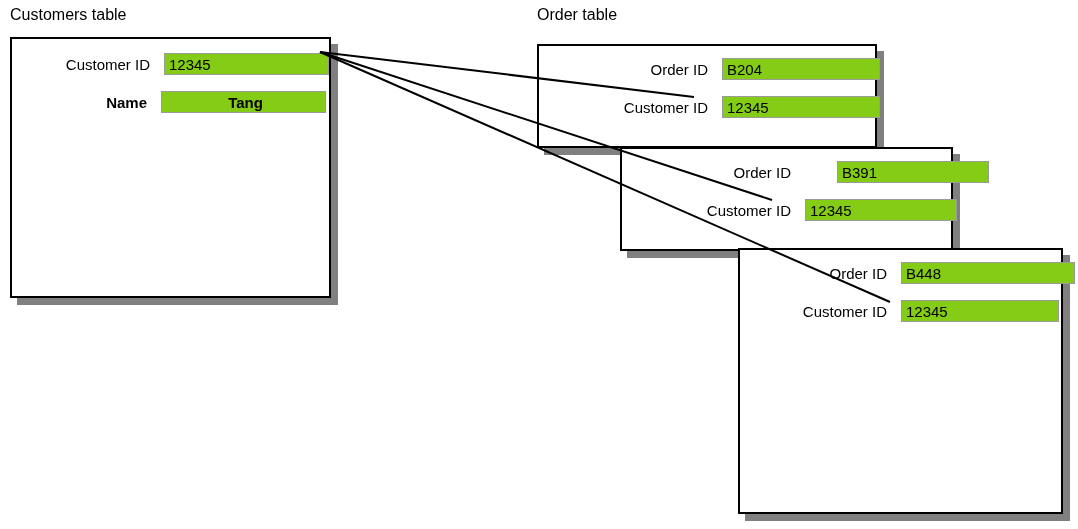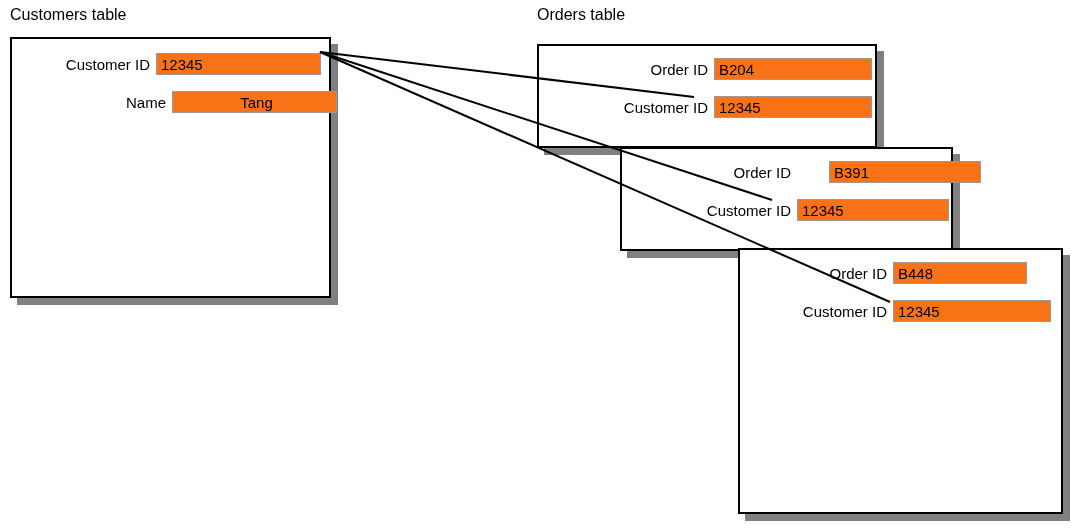--- a/index.html
+++ b/index.html
@@ -44,32 +44,33 @@
     z-index: 1;
   }
 
   
   .field-row {
     position: absolute;
     display: flex;
     align-items: center;
     height: 22px;
     white-space: nowrap;
+    gap: 8px;
   }
   .field-label {
     font-size: 15px;
     line-height: 15px;
     color: #000000;
     text-align: right;
     padding-right: 6px;
     box-sizing: border-box;
   }
   .field-box {
     border: 1px solid #9a9a9a;
-    background: #f97316;
+    background: #84cc16;
     height: 22px;
     box-sizing: border-box;
     display: flex;
     align-items: center;
     padding-left: 4px;
     overflow: hidden;
   }
   .field-value {
     font-size: 15px;
     line-height: 15px;
@@ -102,29 +103,29 @@
   <div class="card-shadow" style="left:17px; top:44px; width:321px; height:261px;"></div>
   <div class="card" style="left:10px; top:37px; width:321px; height:261px;">
 
     <div class="field-row" style="left:24px; top:14px;">
       <div class="field-label" style="width:120px;">Customer ID</div>
       <div class="field-box" style="width:165px;">
         <span class="field-value">12345</span>
       </div>
     </div>
 
-    <div class="field-row" style="left:40px; top:52px;">
+    <div class="field-row" style="left:21px; top:52px;font-weight:bold;">
       <div class="field-label" style="width:120px;">Name</div>
       <div class="field-box" style="width:165px;justify-content:center;">
         <span class="field-value">Tang</span>
       </div>
     </div>
   </div>
 
-  <div class="table-title" style="left:537px; top:4px;">Orders table</div>
+  <div class="table-title" style="left:537px; top:4px;">Order table</div>
 
   <div class="card-shadow" style="left:544px; top:51px; width:340px; height:104px;"></div>
   <div class="card" style="left:537px; top:44px; width:340px; height:104px;">
 
     <div class="field-row" style="left:65px; top:12px;">
       <div class="field-label" style="width:110px;">Order ID</div>
       <div class="field-box" style="width:158px;">
         <span class="field-value">B204</span>
       </div>
     </div>
@@ -153,21 +154,21 @@
         <span class="field-value">12345</span>
       </div>
     </div>
   </div>
 
   <div class="card-shadow" style="left:745px; top:255px; width:325px; height:266px;"></div>
   <div class="card" style="left:738px; top:248px; width:325px; height:266px;">
 
     <div class="field-row" style="left:43px; top:12px;">
       <div class="field-label" style="width:110px;">Order ID</div>
-      <div class="field-box" style="width:134px;text-align:right;">
+      <div class="field-box" style="width:174px;text-align:right;">
         <span class="field-value">B448</span>
       </div>
     </div>
 
     <div class="field-row" style="left:9px; top:50px;">
       <div class="field-label" style="width:144px;">Customer ID</div>
       <div class="field-box" style="width:158px;">
         <span class="field-value">12345</span>
       </div>
     </div>

